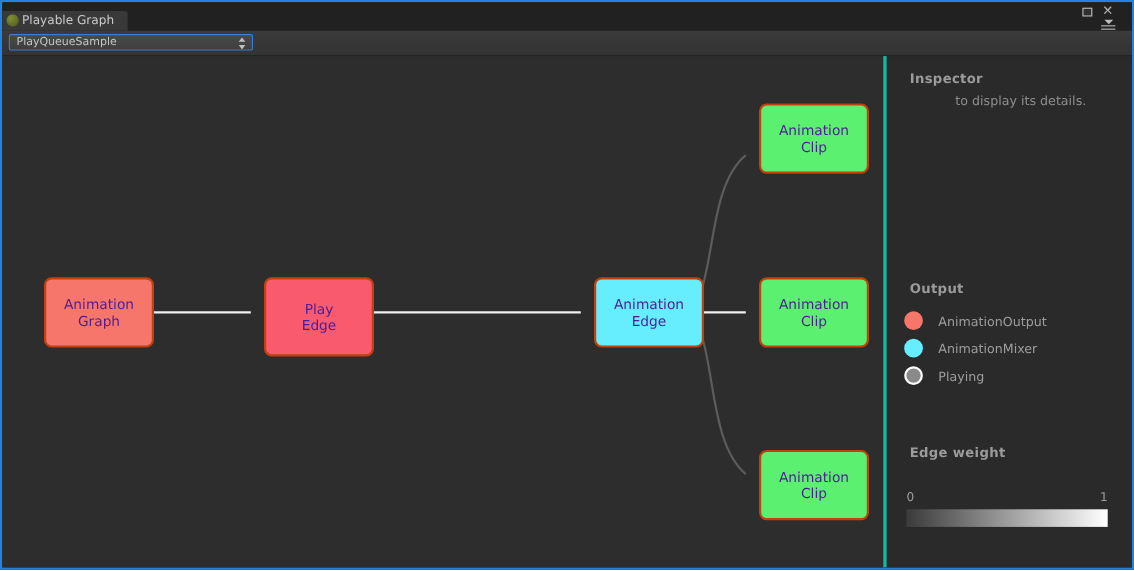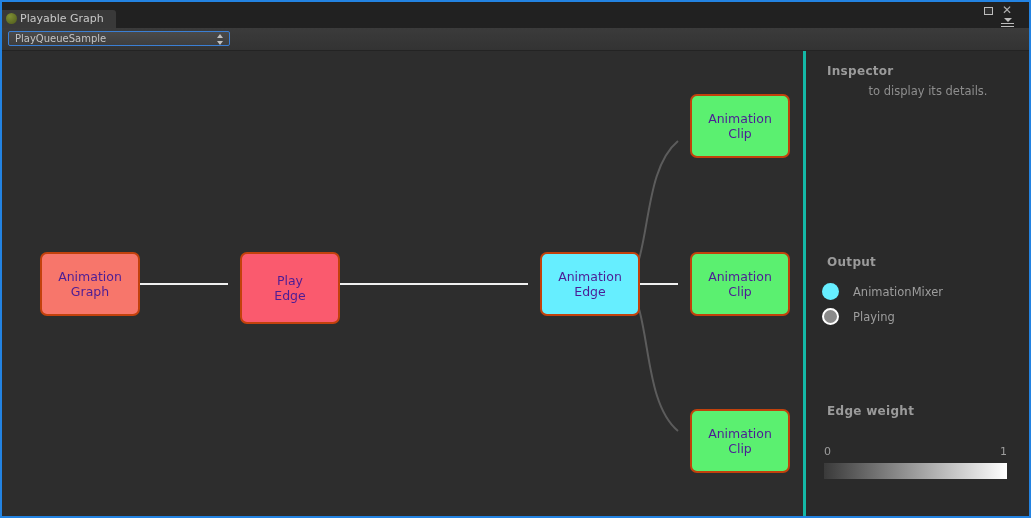--- a/index.html
+++ b/index.html
@@ -322,20 +322,24 @@
   <div id="panel">
 
     <div class="panel-title" id="inspector-title">Inspector</div>
     <div id="inspector-hint">
       <div>to display its details.</div>
     </div>
 
     <div class="panel-title" id="legend-title">Output</div>
     <div id="legend-list">
         <div class="legend-row">
+          <span class="legend-dot" style="background: rgb(247, 118, 107);"></span>
+          <span class="legend-label">AnimationOutput</span>
+        </div>
+        <div class="legend-row">
           <span class="legend-dot" style="background: rgb(102, 238, 255);"></span>
           <span class="legend-label">AnimationMixer</span>
         </div>
         <div class="legend-row">
           <span class="legend-dot" style="background: rgb(138, 138, 138); border: 2px solid rgb(255, 255, 255); box-sizing: border-box;"></span>
           <span class="legend-label">Playing</span>
         </div>
       </div>
 
     <div class="panel-title" id="edgeweight-title">Edge weight</div>

